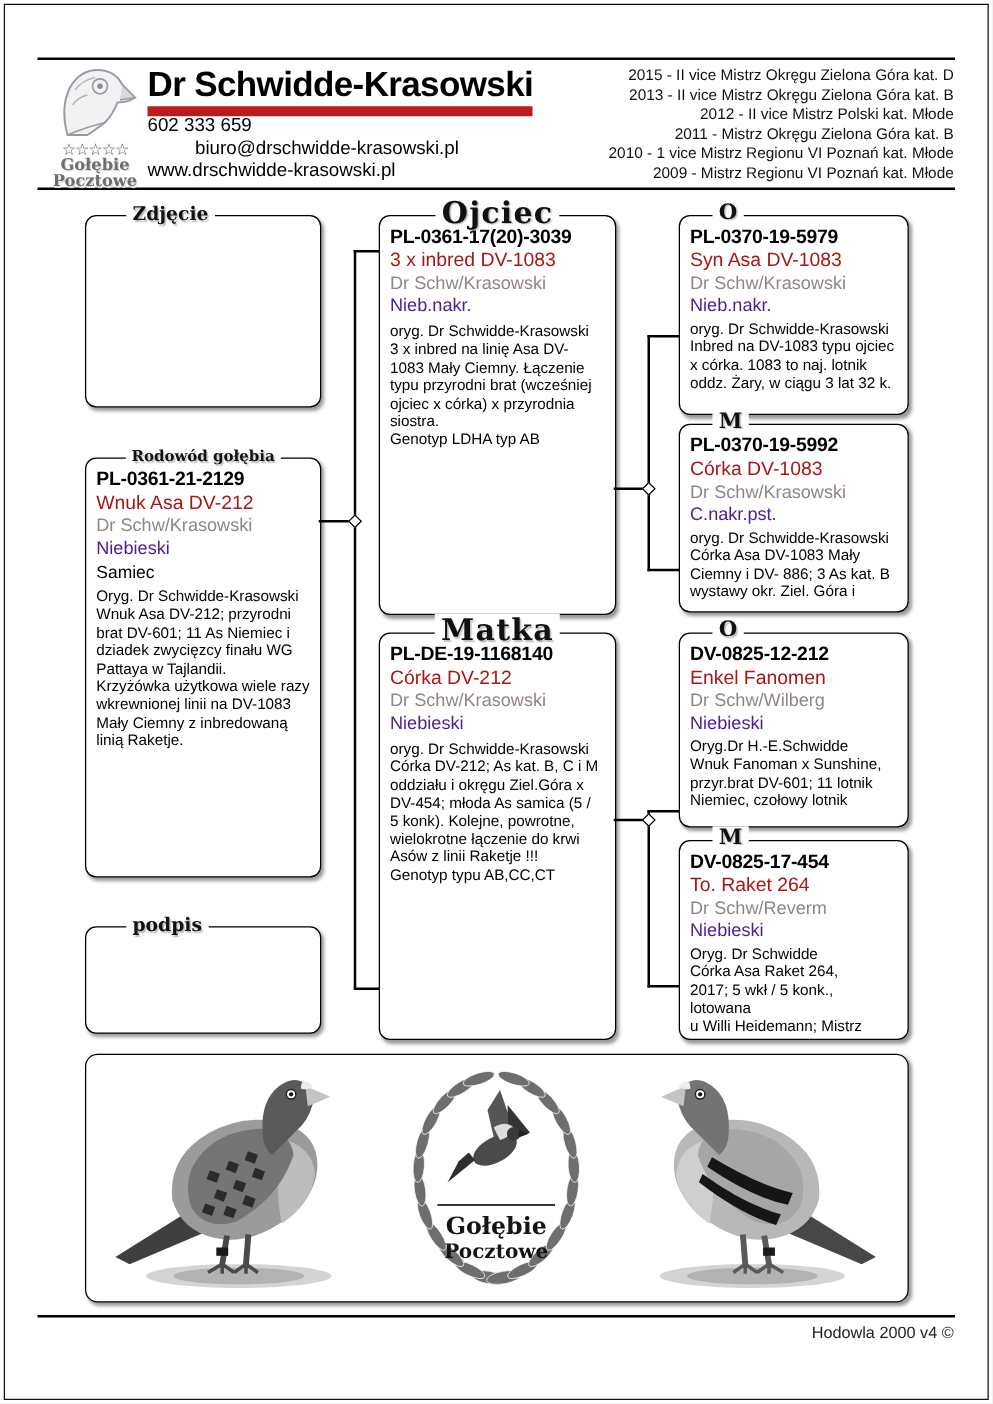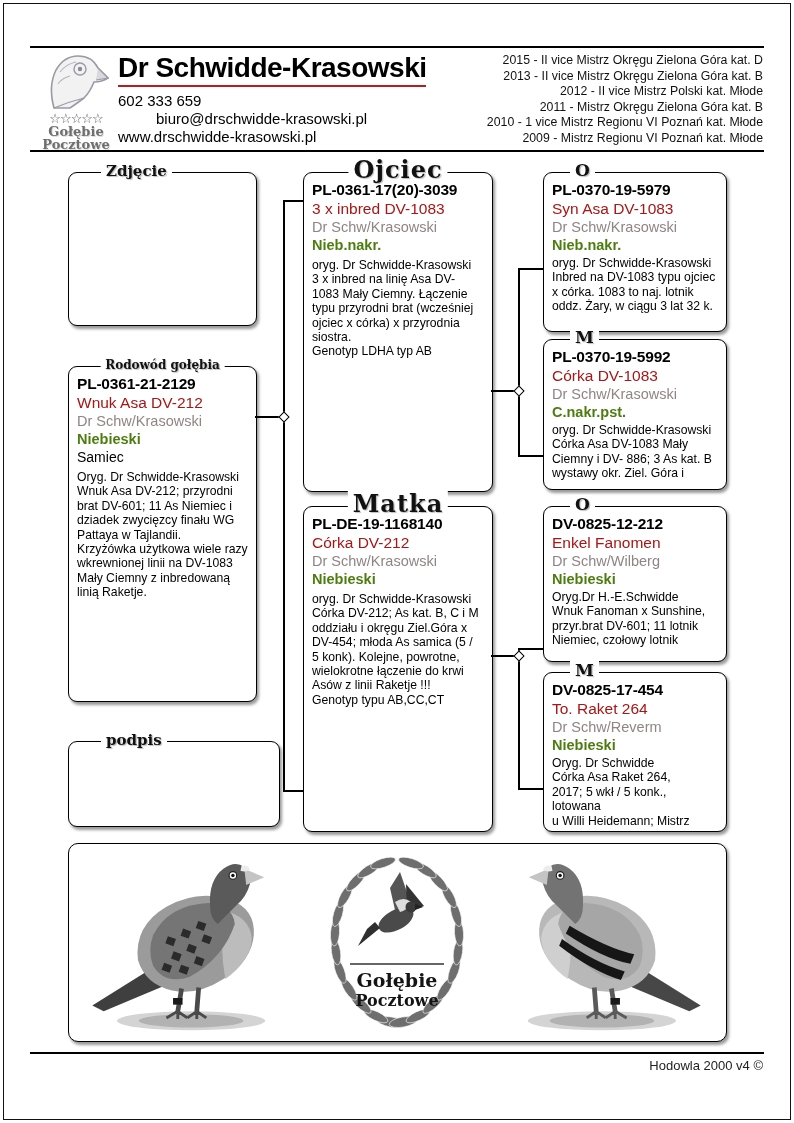--- a/index.html
+++ b/index.html
@@ -7,40 +7,40 @@
         font-family:"Liberation Sans",sans-serif;color:#000;overflow:hidden;}
   #frame{position:absolute;inset:3px;border:1.5px solid #111;pointer-events:none;}
   .rule{position:absolute;background:#000;height:1.5px;}
 
   
   #logo{position:absolute;left:36px;top:52px;width:80px;text-align:center;}
   #logo .stars{display:block;font-size:13px;letter-spacing:-1px;color:#555;line-height:13px;margin-top:-2px;}
   #logo .brand{display:block;font-family:"DejaVu Serif","Liberation Serif",serif;font-weight:bold;
                font-size:13px;line-height:13px;color:#6e6e6e;text-shadow:1px 1px 0 #ddd;}
   #title{position:absolute;left:118px;top:52px;font-size:28px;font-weight:bold;letter-spacing:-0.5px;
-         border-bottom:2px solid #b91c1c;padding-bottom:1px;line-height:32px;}
+         border-bottom:8px solid #b91c1c;padding-bottom:1px;line-height:32px;}
   .contact{position:absolute;left:118px;font-size:15px;line-height:16px;text-align:right;}
   #achv{position:absolute;right:31px;top:53px;width:350px;text-align:right;
         font-size:12.3px;line-height:15.5px;color:#111;}
 
   
   .pbox{position:absolute;background:#fff;border:1.4px solid #000;border-radius:9px;
         box-shadow:2px 2.5px 3px rgba(0,0,0,0.4);}
   .legend{position:absolute;background:#fff;padding:0 5px;white-space:nowrap;
           font-family:"DejaVu Serif","Liberation Serif",serif;font-weight:bold;color:#111;
           text-shadow:1.2px 1.2px 1px #bdbdbd;}
   .legend-xl{top:-16px;left:50%;transform:translateX(-50%);font-size:24px;line-height:26px;letter-spacing:1px;}
   .legend-md{top:-11px;left:50%;transform:translateX(-50%);font-size:12px;line-height:18px;}
   .legend-sm{top:-11px;left:14px;font-size:15px;line-height:18px;margin-left:18px;}
   .legend-om{top:-12px;left:26px;font-size:17px;line-height:19px;}
   .pad{padding:8px 8px 4px 8px;overflow:hidden;}
   .ring{font-size:15.5px;font-weight:bold;line-height:18.5px;letter-spacing:-0.2px;}
   .name{font-size:15.5px;line-height:18.5px;color:#a81616;}
   .breeder{font-size:14.5px;line-height:18px;color:#918484;}
-  .colorline{font-size:14.5px;line-height:18px;color:#4d7c0f;font-weight:bold;}
+  .colorline{font-size:14.5px;line-height:18px;color:#4c1d95;}
   .sex{font-size:14px;line-height:18px;color:#000;}
   .desc{font-size:12.2px;line-height:14.4px;margin-top:4px;white-space:pre-line;color:#000;}
 
   
   .hline{position:absolute;height:1.6px;background:#000;}
   .vline{position:absolute;width:1.6px;background:#000;}
   .diamond{position:absolute;width:6px;height:6px;background:#fff;border:1.3px solid #000;transform:rotate(45deg);}
 
   
   #banner{position:absolute;left:68px;top:843px;width:657px;height:197px;background:#fff;
@@ -101,21 +101,21 @@
 brat DV-601; 11 As Niemiec i
 dziadek zwycięzcy finału WG
 Pattaya w Tajlandii.
 Krzyżówka użytkowa wiele razy
 wkrewnionej linii na DV-1083
 Mały Ciemny z inbredowaną
 linią Raketje.</div>
     </div>
   </div>
 
-  <div class="pbox" style="left:68px;top:741px;width:187px;height:84px;padding-left:23px;">
+  <div class="pbox" style="left:68px;top:741px;width:187px;height:84px;">
     <span class="legend legend-sm">podpis</span>
   </div>
 
   <div class="pbox" style="left:303px;top:172px;width:188px;height:318px;">
     <span class="legend legend-xl">Ojciec</span>
     <div class="pad">
       <div class="ring">PL-0361-17(20)-3039</div>
       <div class="name">3 x inbred DV-1083</div>
       <div class="breeder">Dr Schw/Krasowski</div>
       <div class="colorline">Nieb.nakr.</div>

